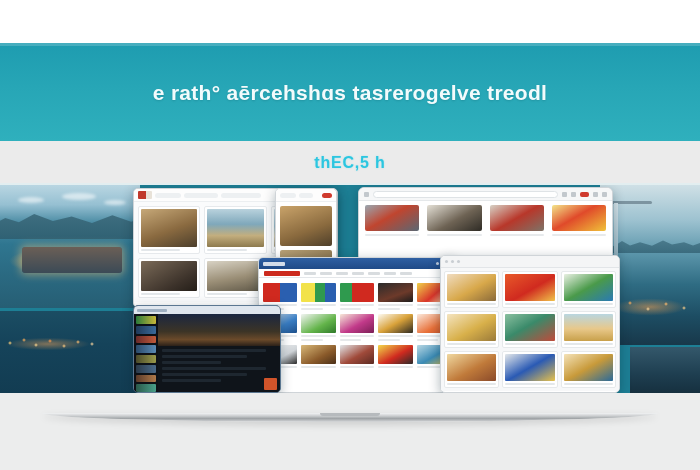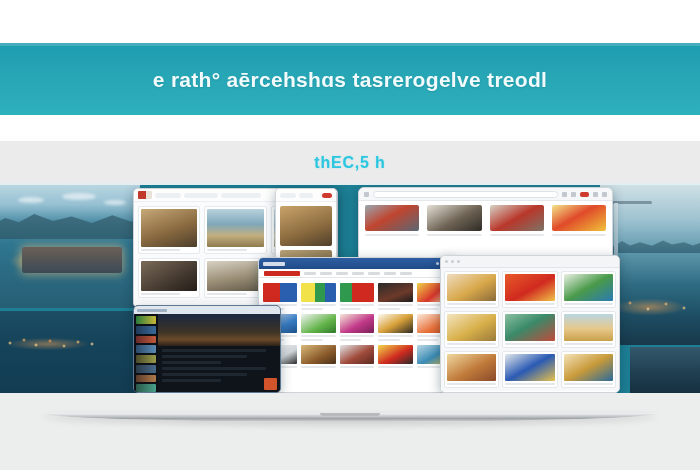--- a/index.html
+++ b/index.html
@@ -11,21 +11,21 @@
   }
 
   
   .top-margin {
     position:absolute; left:0; top:0; width:700px; height:43px;
     background:#ffffff;
   }
 
   
   .hero-band {
-    position:absolute; left:0; top:43px; width:700px; height:72px;
+    position:absolute; left:0; top:43px; width:700px; height:98px;
     background:linear-gradient(180deg,#1e9cb0 0%,#27a6b6 45%,#2fb0bd 100%);
     display:flex; flex-direction:column;
     align-items:center; justify-content:center;
     overflow:hidden;
   }
   .hero-band:before {
     content:""; position:absolute; left:0; top:0; width:700px; height:3px;
     background:rgba(255,255,255,.18);
   }
   .hero-line {

